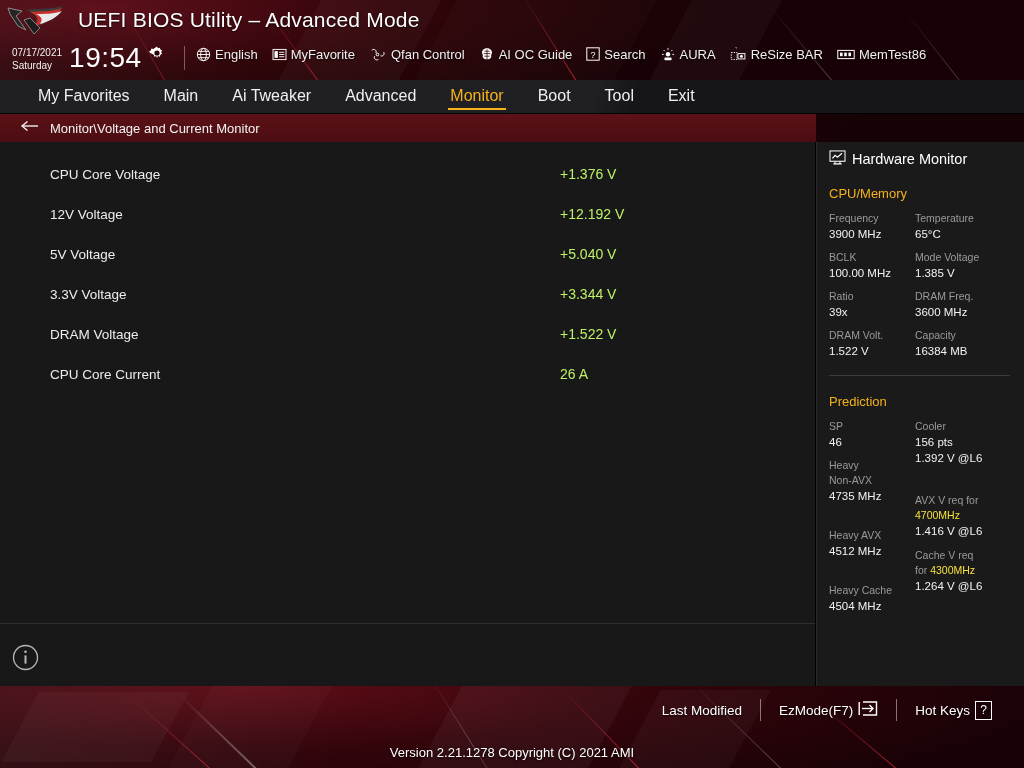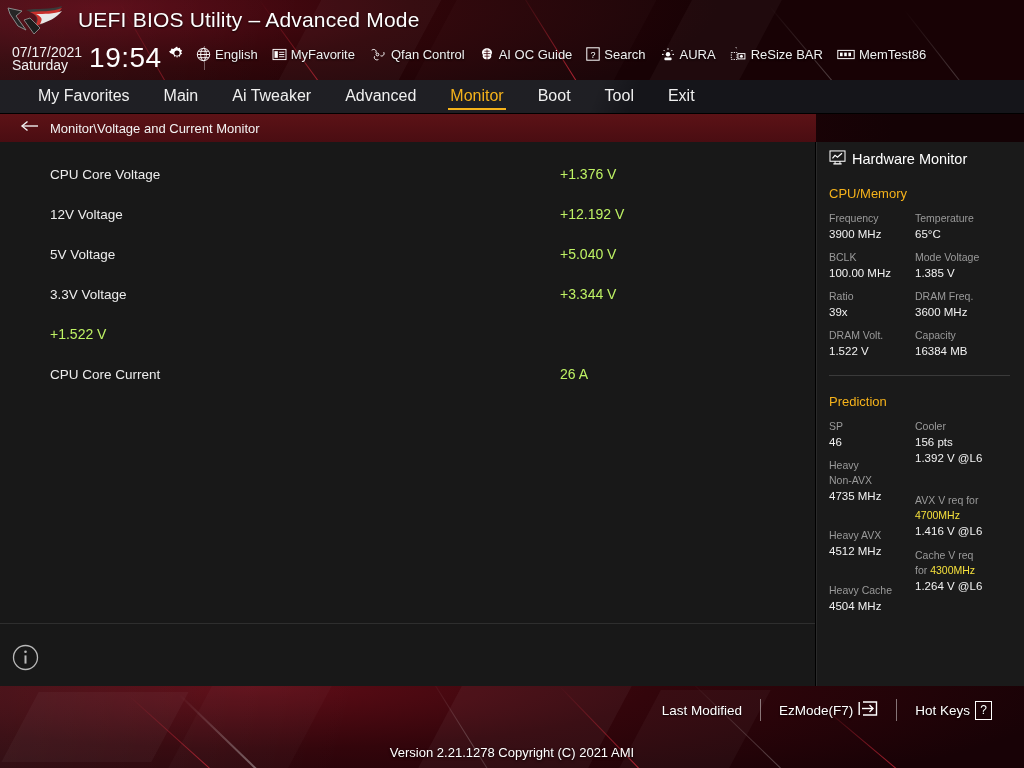--- a/index.html
+++ b/index.html
@@ -44,21 +44,21 @@
       linear-gradient(100deg, rgba(255,255,255,.04) 0%, rgba(255,255,255,0) 30%),
       radial-gradient(ellipse 60% 150% at 10% 10%, #5a0a16 0%, #300509 50%, #180205 100%);
   }
   #rog-logo { position:absolute; left:6px; top:4px; width:70px; height:36px; }
   #title {
     position:absolute; left:78px; top:8px;
     font-size: 21px; font-weight: 400; letter-spacing: .2px;
     color: #fff; text-shadow: 0 1px 2px rgba(0,0,0,.8);
   }
   #datetime { position:absolute; left:12px; top:44px; display:flex; align-items:flex-start; gap:7px; }
-  #date-block { font-size: 14px; line-height: 13px; color:#f2f2f2; padding-top:2px; }
+  #date-block { font-size: 10px; line-height: 13px; color:#f2f2f2; padding-top:2px; }
   #clock { font-size: 28px; line-height: 28px; font-weight:400; color:#fff; letter-spacing:.5px; }
   #gear-btn { margin-top: 1px; }
   .vdiv { width:1px; height:24px; background: rgba(255,255,255,.35); margin: 2px 10px 0 12px; }
 
   #toolbar { position:absolute; left:196px; top:46px; display:flex; align-items:center; gap:14px; }
   .tool { display:flex; align-items:center; gap:4px; font-size:13px; color:#f0f0f0;
           text-shadow: 0 1px 2px rgba(0,0,0,.85); cursor:pointer; white-space:nowrap; }
   .tool svg { display:block; }
 
   
@@ -330,20 +330,21 @@
         </div>
         <div class="row">
           <span class="label">5V Voltage</span>
           <span class="value">+5.040 V</span>
         </div>
         <div class="row">
           <span class="label">3.3V Voltage</span>
           <span class="value">+3.344 V</span>
         </div>
         <div class="row">
+          <span class="label">DRAM Voltage</span>
           <span class="value">+1.522 V</span>
         </div>
         <div class="row">
           <span class="label">CPU Core Current</span>
           <span class="value"> 26 A</span>
         </div>
       </div>
 
       <div id="content-footer">
         <span id="info-icon">

